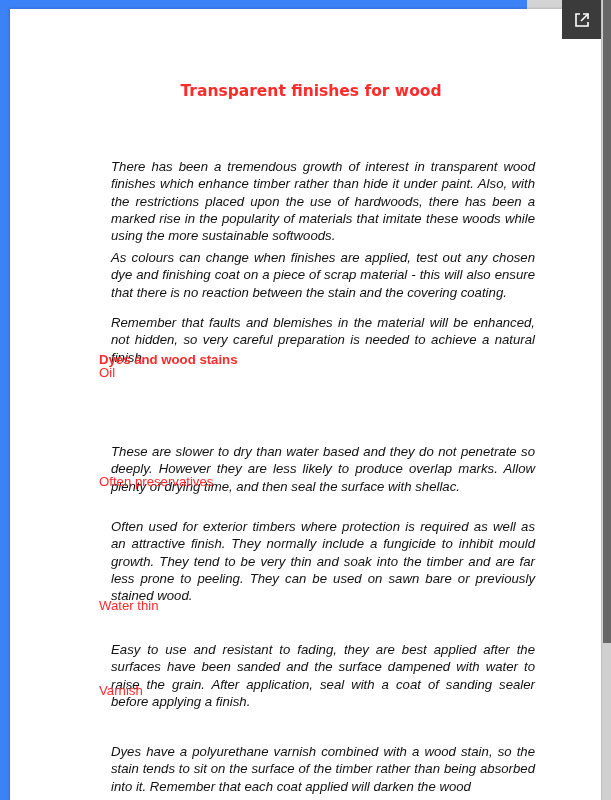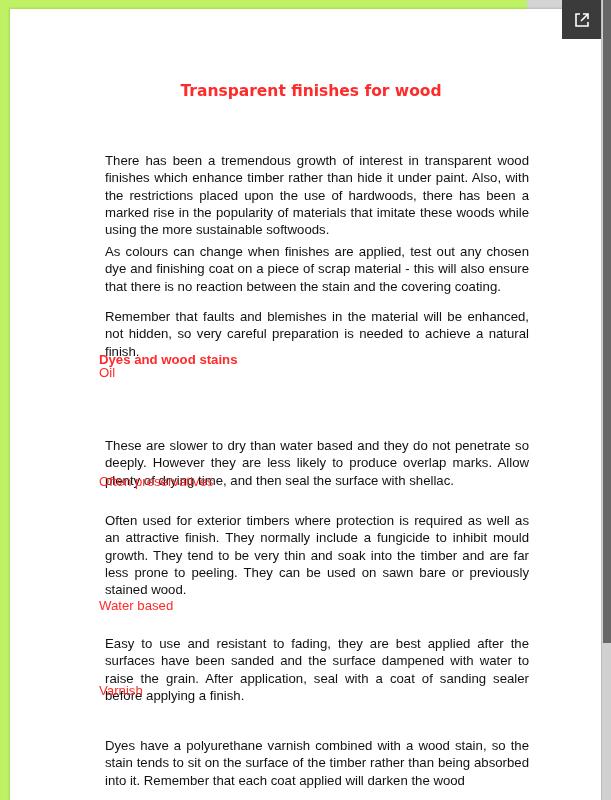--- a/index.html
+++ b/index.html
@@ -3,39 +3,39 @@
 <meta charset="utf-8">
 <style>
   html, body { margin: 0; padding: 0; }
   body {
     width: 611px; height: 800px; overflow: hidden;
     background: #d4d4d4; position: relative;
     font-family: "Liberation Sans", sans-serif;
   }
   .viewer {
     position: absolute; left: 0; top: 0; width: 527px; height: 800px;
-    background: #bef264;
+    background: #3b82f6;
   }
   .page {
     position: absolute; left: 10px; top: 9px; width: 591px; height: 800px;
     background: #ffffff;
     box-shadow: -1px -1px 2px rgba(0,0,0,0.12);
   }
   .content {
     position: absolute; left: 89px; top: 0; width: 424px;
   }
   .title {
     position: absolute; left: 0; width: 424px; top: 73px;
     text-align: center; color: #ff2a2a;
     font-family: "DejaVu Sans", sans-serif; font-weight: bold; font-size: 15.5px;
   }
   .para {
     position: absolute; left: 0; width: 424px;
     font-size: 13.2px; line-height: 17.3px; color: #111;
-    text-align: justify; margin: 6px;
+    text-align: justify; margin: 12px; font-style: italic;
   }
   .heading {
     position: absolute; left: 0;
     color: #ff2a2a; font-family: Liberation Sans, sans-serif; font-size: 13.2px;
   }
   .heading.bold { font-weight: bold; }
   .ext-btn {
     position: absolute; right: 0; top: 0; width: 39px; height: 39px;
     background: #3b3b3b; display: flex; align-items: center; justify-content: center;
     cursor: pointer;
@@ -62,21 +62,21 @@
       <p class="para" style="top:293px">Remember that faults and blemishes in the material will be enhanced, not hidden, so very careful preparation is needed to achieve a natural finish.</p>
 
       <div class="heading bold" style="top:343px">Dyes and wood stains</div>
 
       <div class="heading" style="top:356px">Oil</div>
       <p class="para" style="top:422px">These are slower to dry than water based and they do not penetrate so deeply. However they are less likely to produce overlap marks. Allow plenty of drying time, and then seal the surface with shellac.</p>
 
       <div class="heading" style="top:465px">Often preservatives</div>
       <p class="para" style="top:497px">Often used for exterior timbers where protection is required as well as an attractive finish. They normally include a fungicide to inhibit mould growth. They tend to be very thin and soak into the timber and are far less prone to peeling. They can be used on sawn bare or previously stained wood.</p>
 
-      <div class="heading" style="top:589px">Water based</div>
+      <div class="heading" style="top:589px">Water thin</div>
       <p class="para" style="top:620px">Easy to use and resistant to fading, they are best applied after the surfaces have been sanded and the surface dampened with water to raise the grain. After application, seal with a coat of sanding sealer before applying a finish.</p>
 
       <div class="heading" style="top:674px">Varnish</div>
       <p class="para" style="top:722px">Dyes have a polyurethane varnish combined with a wood stain, so the stain tends to sit on the surface of the timber rather than being absorbed into it. Remember that each coat applied will darken the wood</p>
     </div>
   </div>
 </div>
 
 <div class="ext-btn" style="right:10px;">
   <svg width="16" height="16" viewBox="0 0 16 16">

